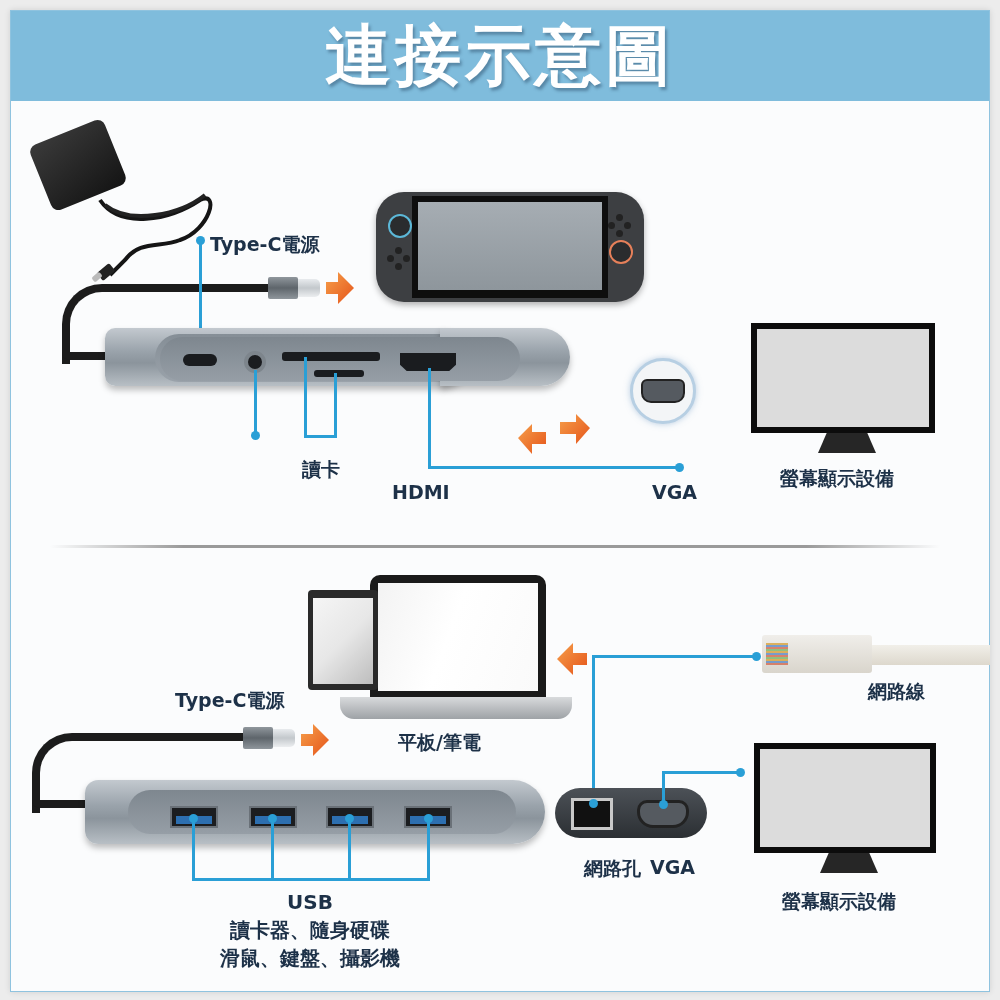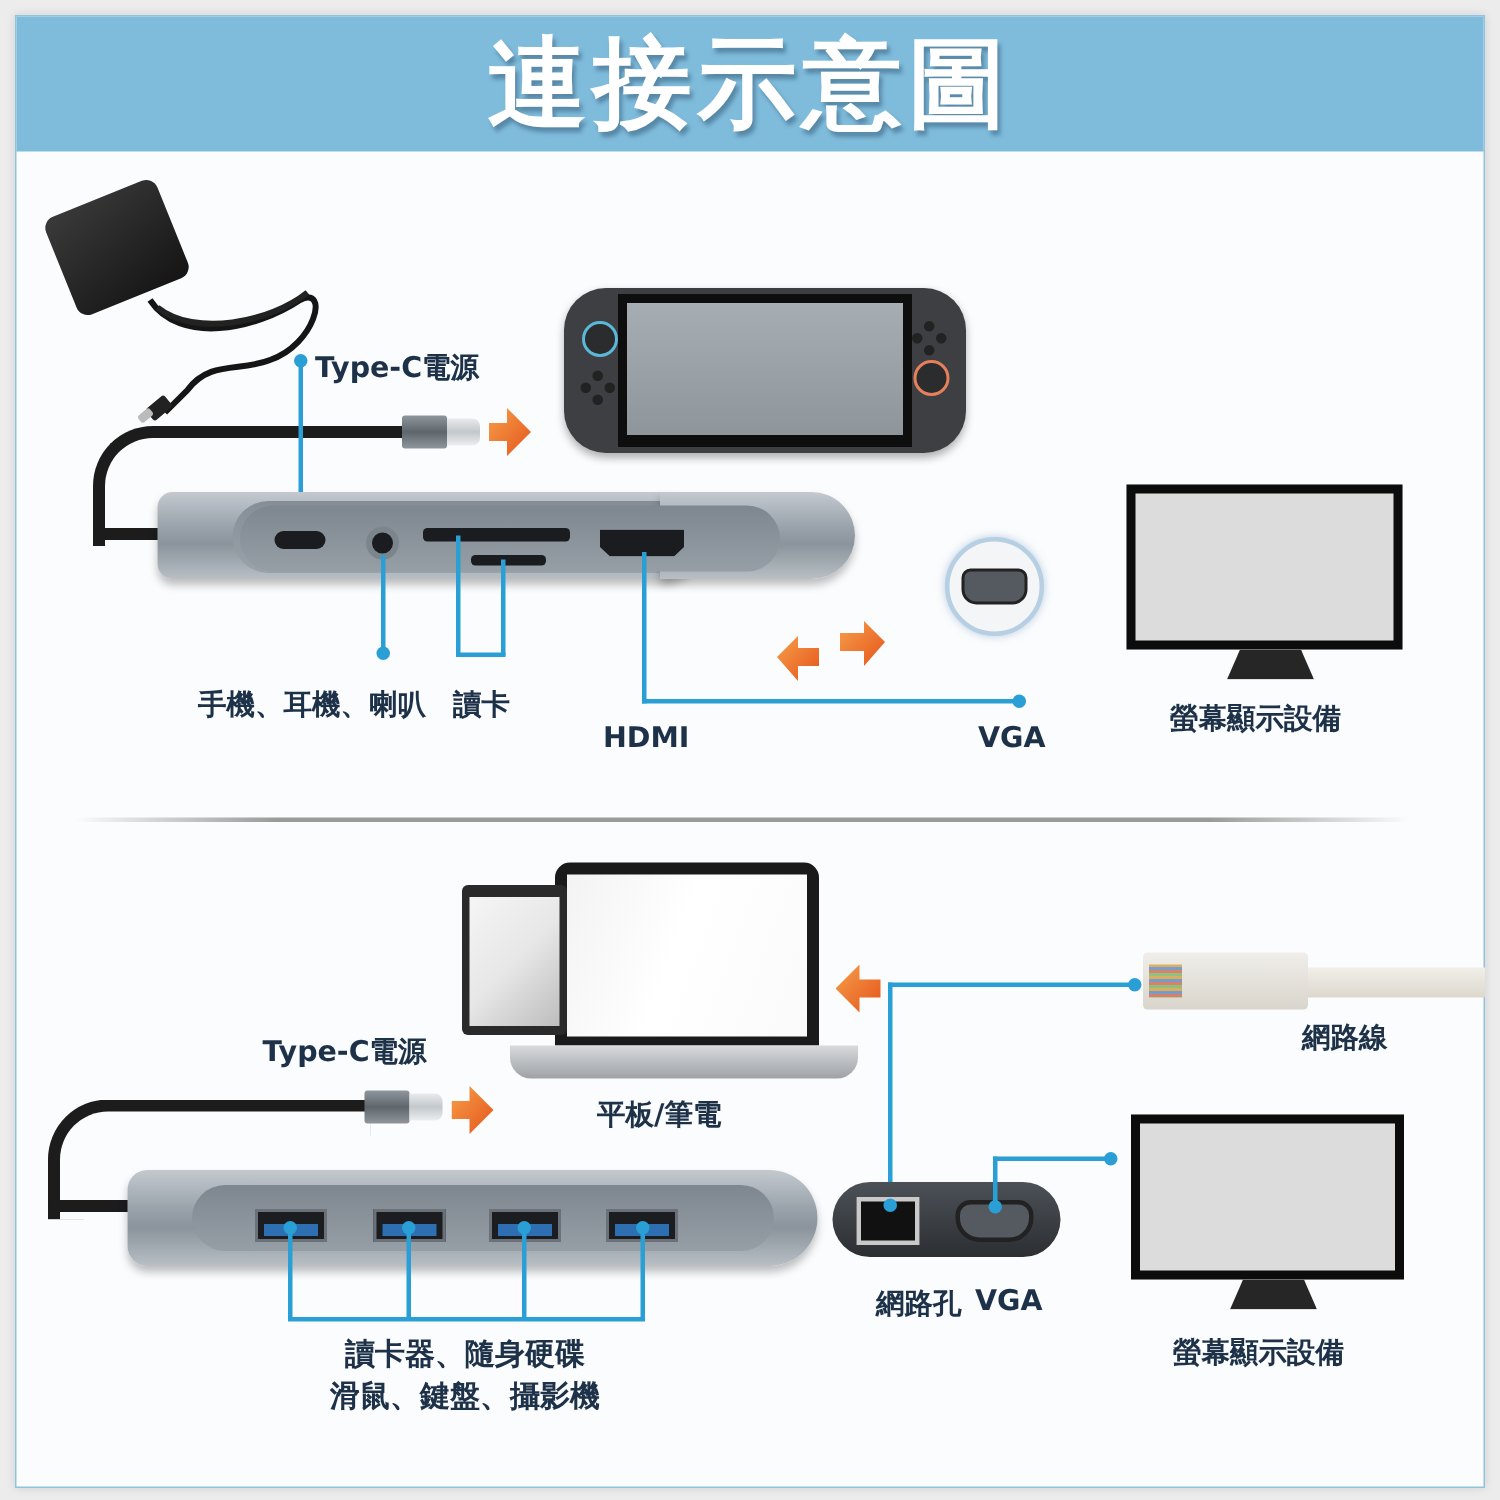--- a/index.html
+++ b/index.html
@@ -139,24 +139,23 @@
 </svg>
 
 <div class="vga-circle" style="left:630px;top:358px;">
   <div class="vga-connector"></div>
 </div>
 
 <div class="monitor-screen" style="left:751px;top:323px;width:184px;height:110px;"></div>
 <div class="monitor-neck" style="left:818px;top:433px;width:58px;height:20px;"></div>
 
 <div class="label center" style="left:132px;top:457px;width:150px;line-height:27px;">
-  <div>手機、耳機、喇叭</div>
 </div>
 <div class="label" style="left:302px;top:457px;">讀卡</div>
-<div class="label" style="left:402px;top:481px;">HDMI</div>
+<div class="label" style="left:392px;top:481px;">HDMI</div>
 <div class="label" style="left:652px;top:481px;">VGA</div>
 <div class="label" style="left:780px;top:466px;">螢幕顯示設備</div>
 
 <div class="divider"></div>
 
 <div class="laptop-lid" style="left:370px;top:575px;width:176px;height:122px;"></div>
 <div class="laptop-screen" style="left:378px;top:583px;width:160px;height:108px;"></div>
 <div class="laptop-base" style="left:340px;top:697px;width:232px;height:22px;"></div>
 <div class="tablet" style="left:308px;top:590px;width:70px;height:100px;"></div>
 <div class="tablet-screen" style="left:313px;top:598px;width:60px;height:86px;"></div>
@@ -210,20 +209,21 @@
 <div class="dot" style="left:268px;top:814px;"></div>
 <div class="dot" style="left:345px;top:814px;"></div>
 <div class="dot" style="left:424px;top:814px;"></div>
 <div class="line" style="left:192px;top:818px;width:3px;height:62px;"></div>
 <div class="line" style="left:271px;top:818px;width:3px;height:62px;"></div>
 <div class="line" style="left:348px;top:818px;width:3px;height:62px;"></div>
 <div class="line" style="left:427px;top:818px;width:3px;height:62px;"></div>
 <div class="line" style="left:192px;top:878px;width:238px;height:3px;"></div>
 
 <div class="label center" style="left:200px;top:888px;width:220px;font-size:20px;line-height:28px;">
+  <div>USB</div>
   <div>讀卡器、隨身硬碟</div>
   <div>滑鼠、鍵盤、攝影機</div>
 </div>
 
 <div class="dongle" style="left:555px;top:788px;width:152px;height:50px;"></div>
 <div class="rj45-port" style="left:571px;top:798px;width:42px;height:32px;"></div>
 <div class="vga-port" style="left:637px;top:800px;width:52px;height:28px;"></div>
 <div class="dot" style="left:589px;top:799px;"></div>
 <div class="dot" style="left:659px;top:800px;"></div>
 <div class="line" style="left:662px;top:771px;width:3px;height:33px;"></div>

